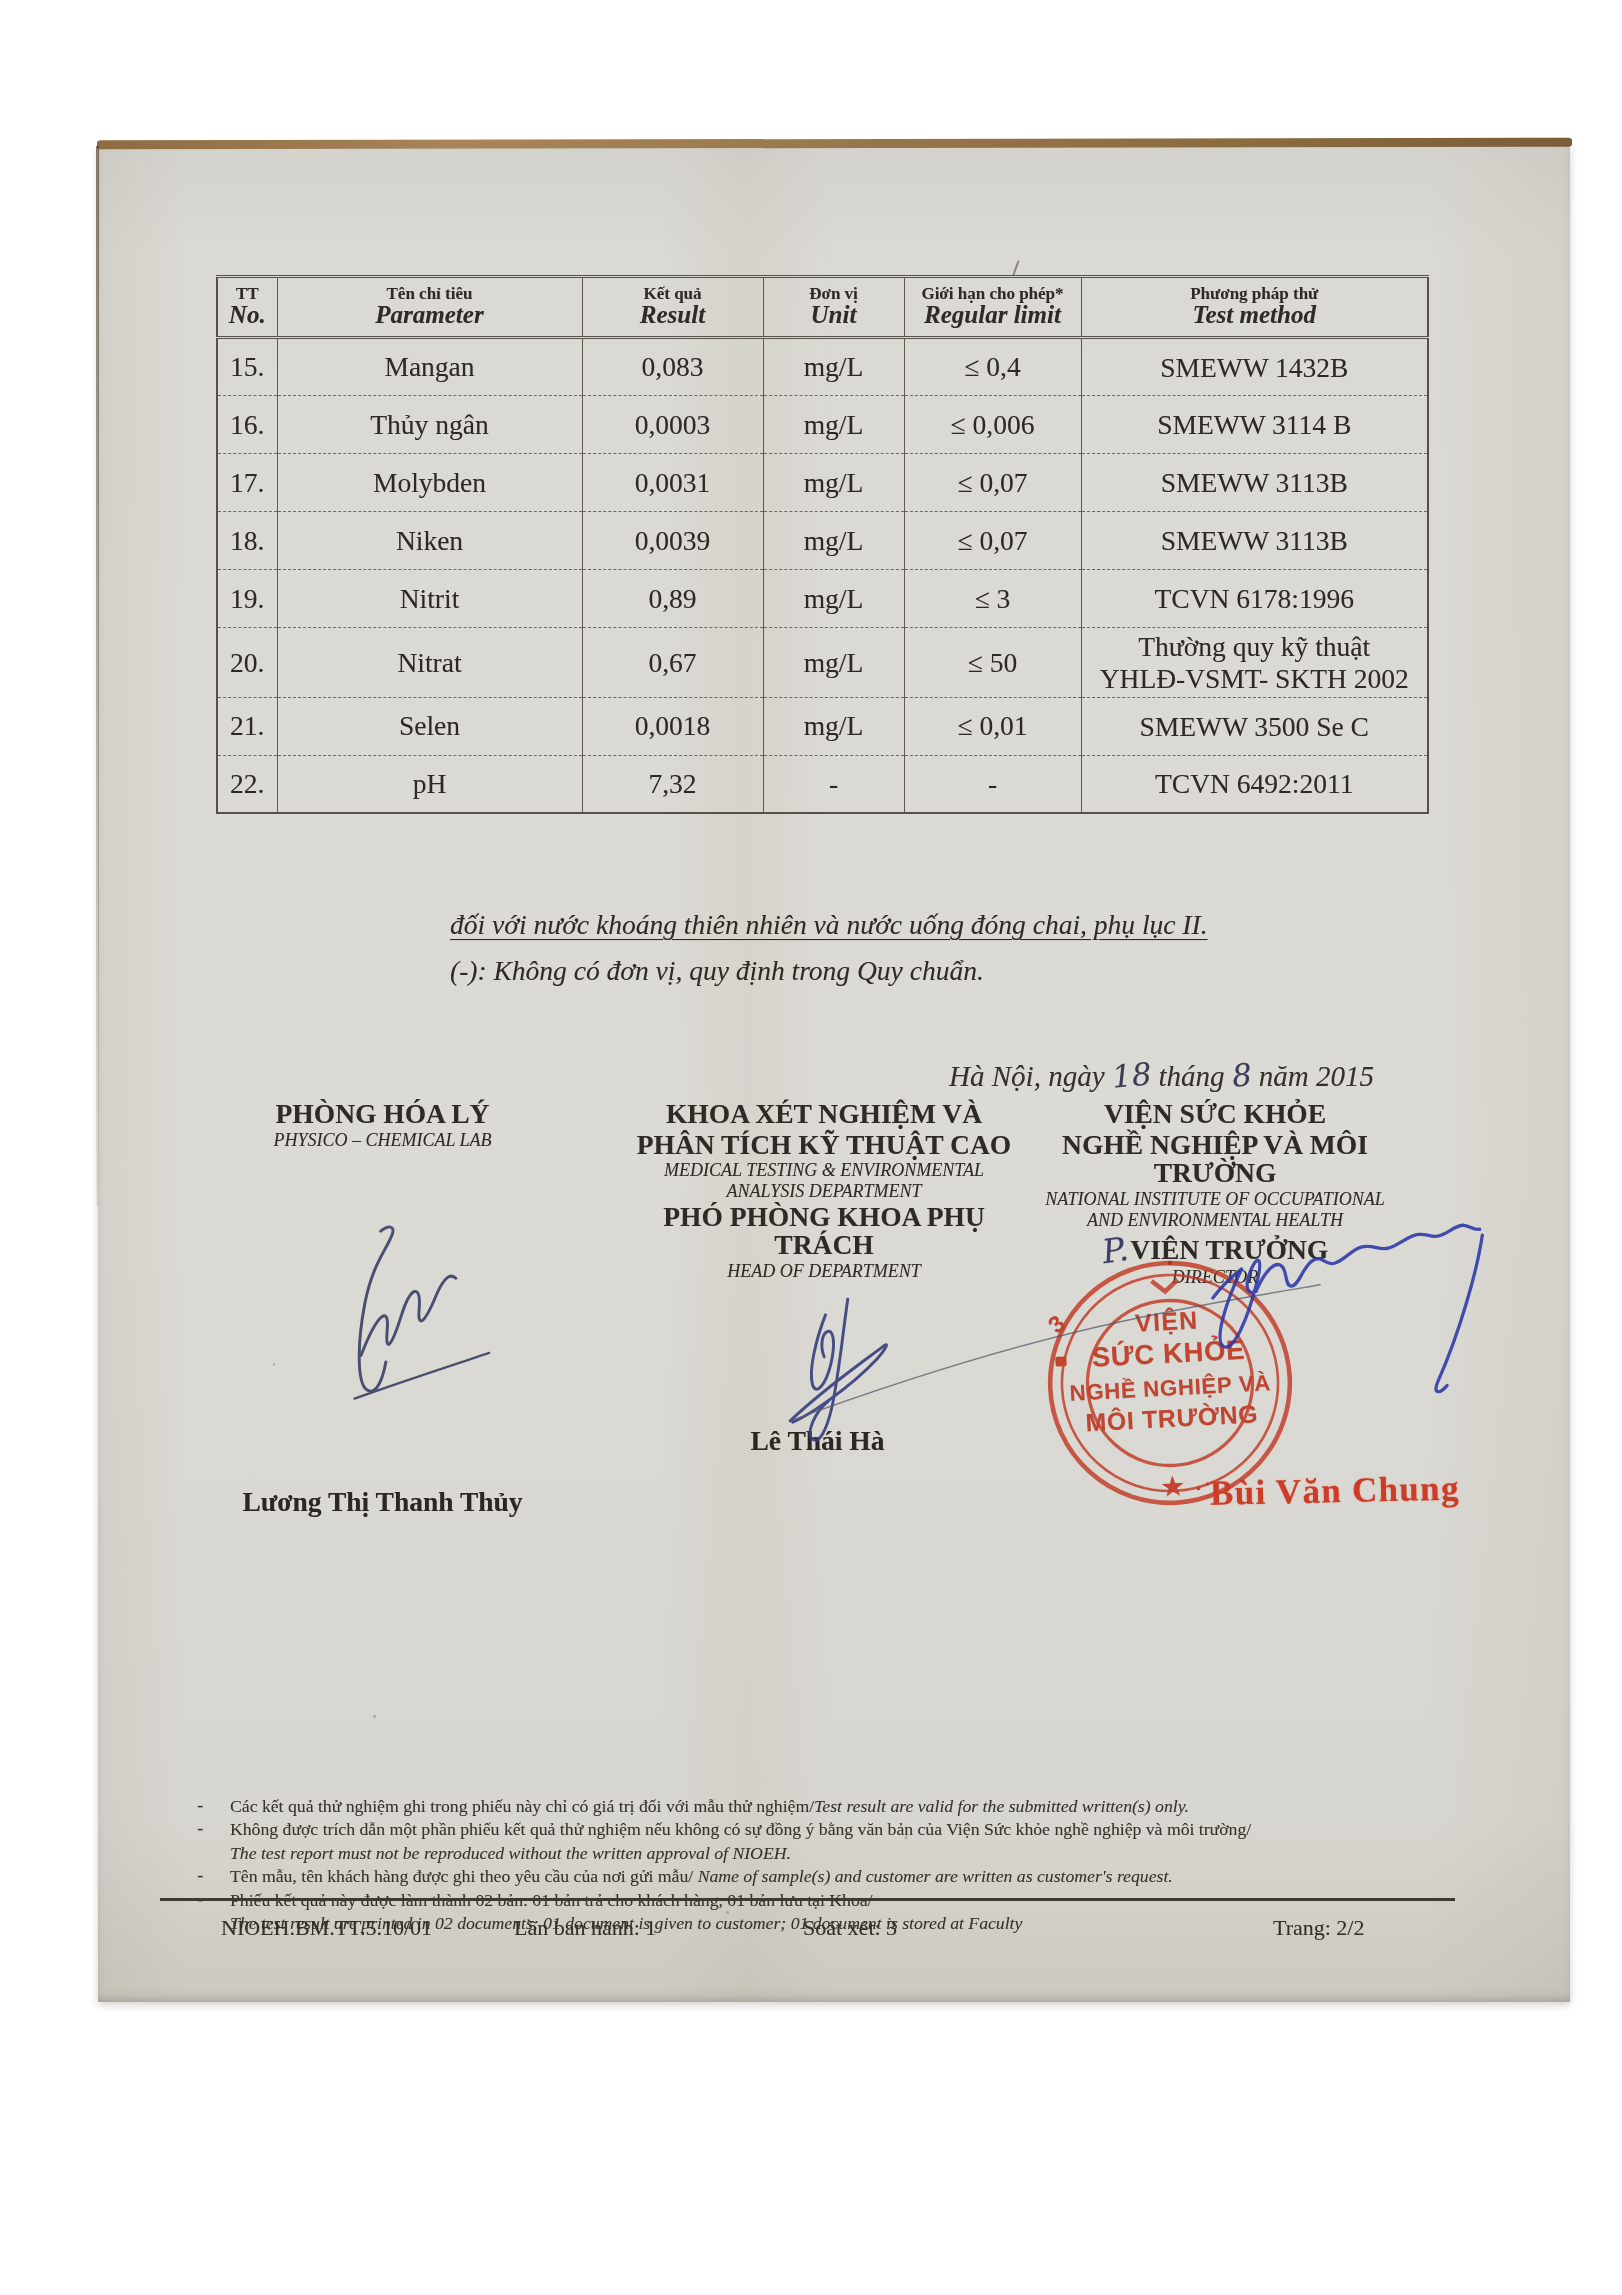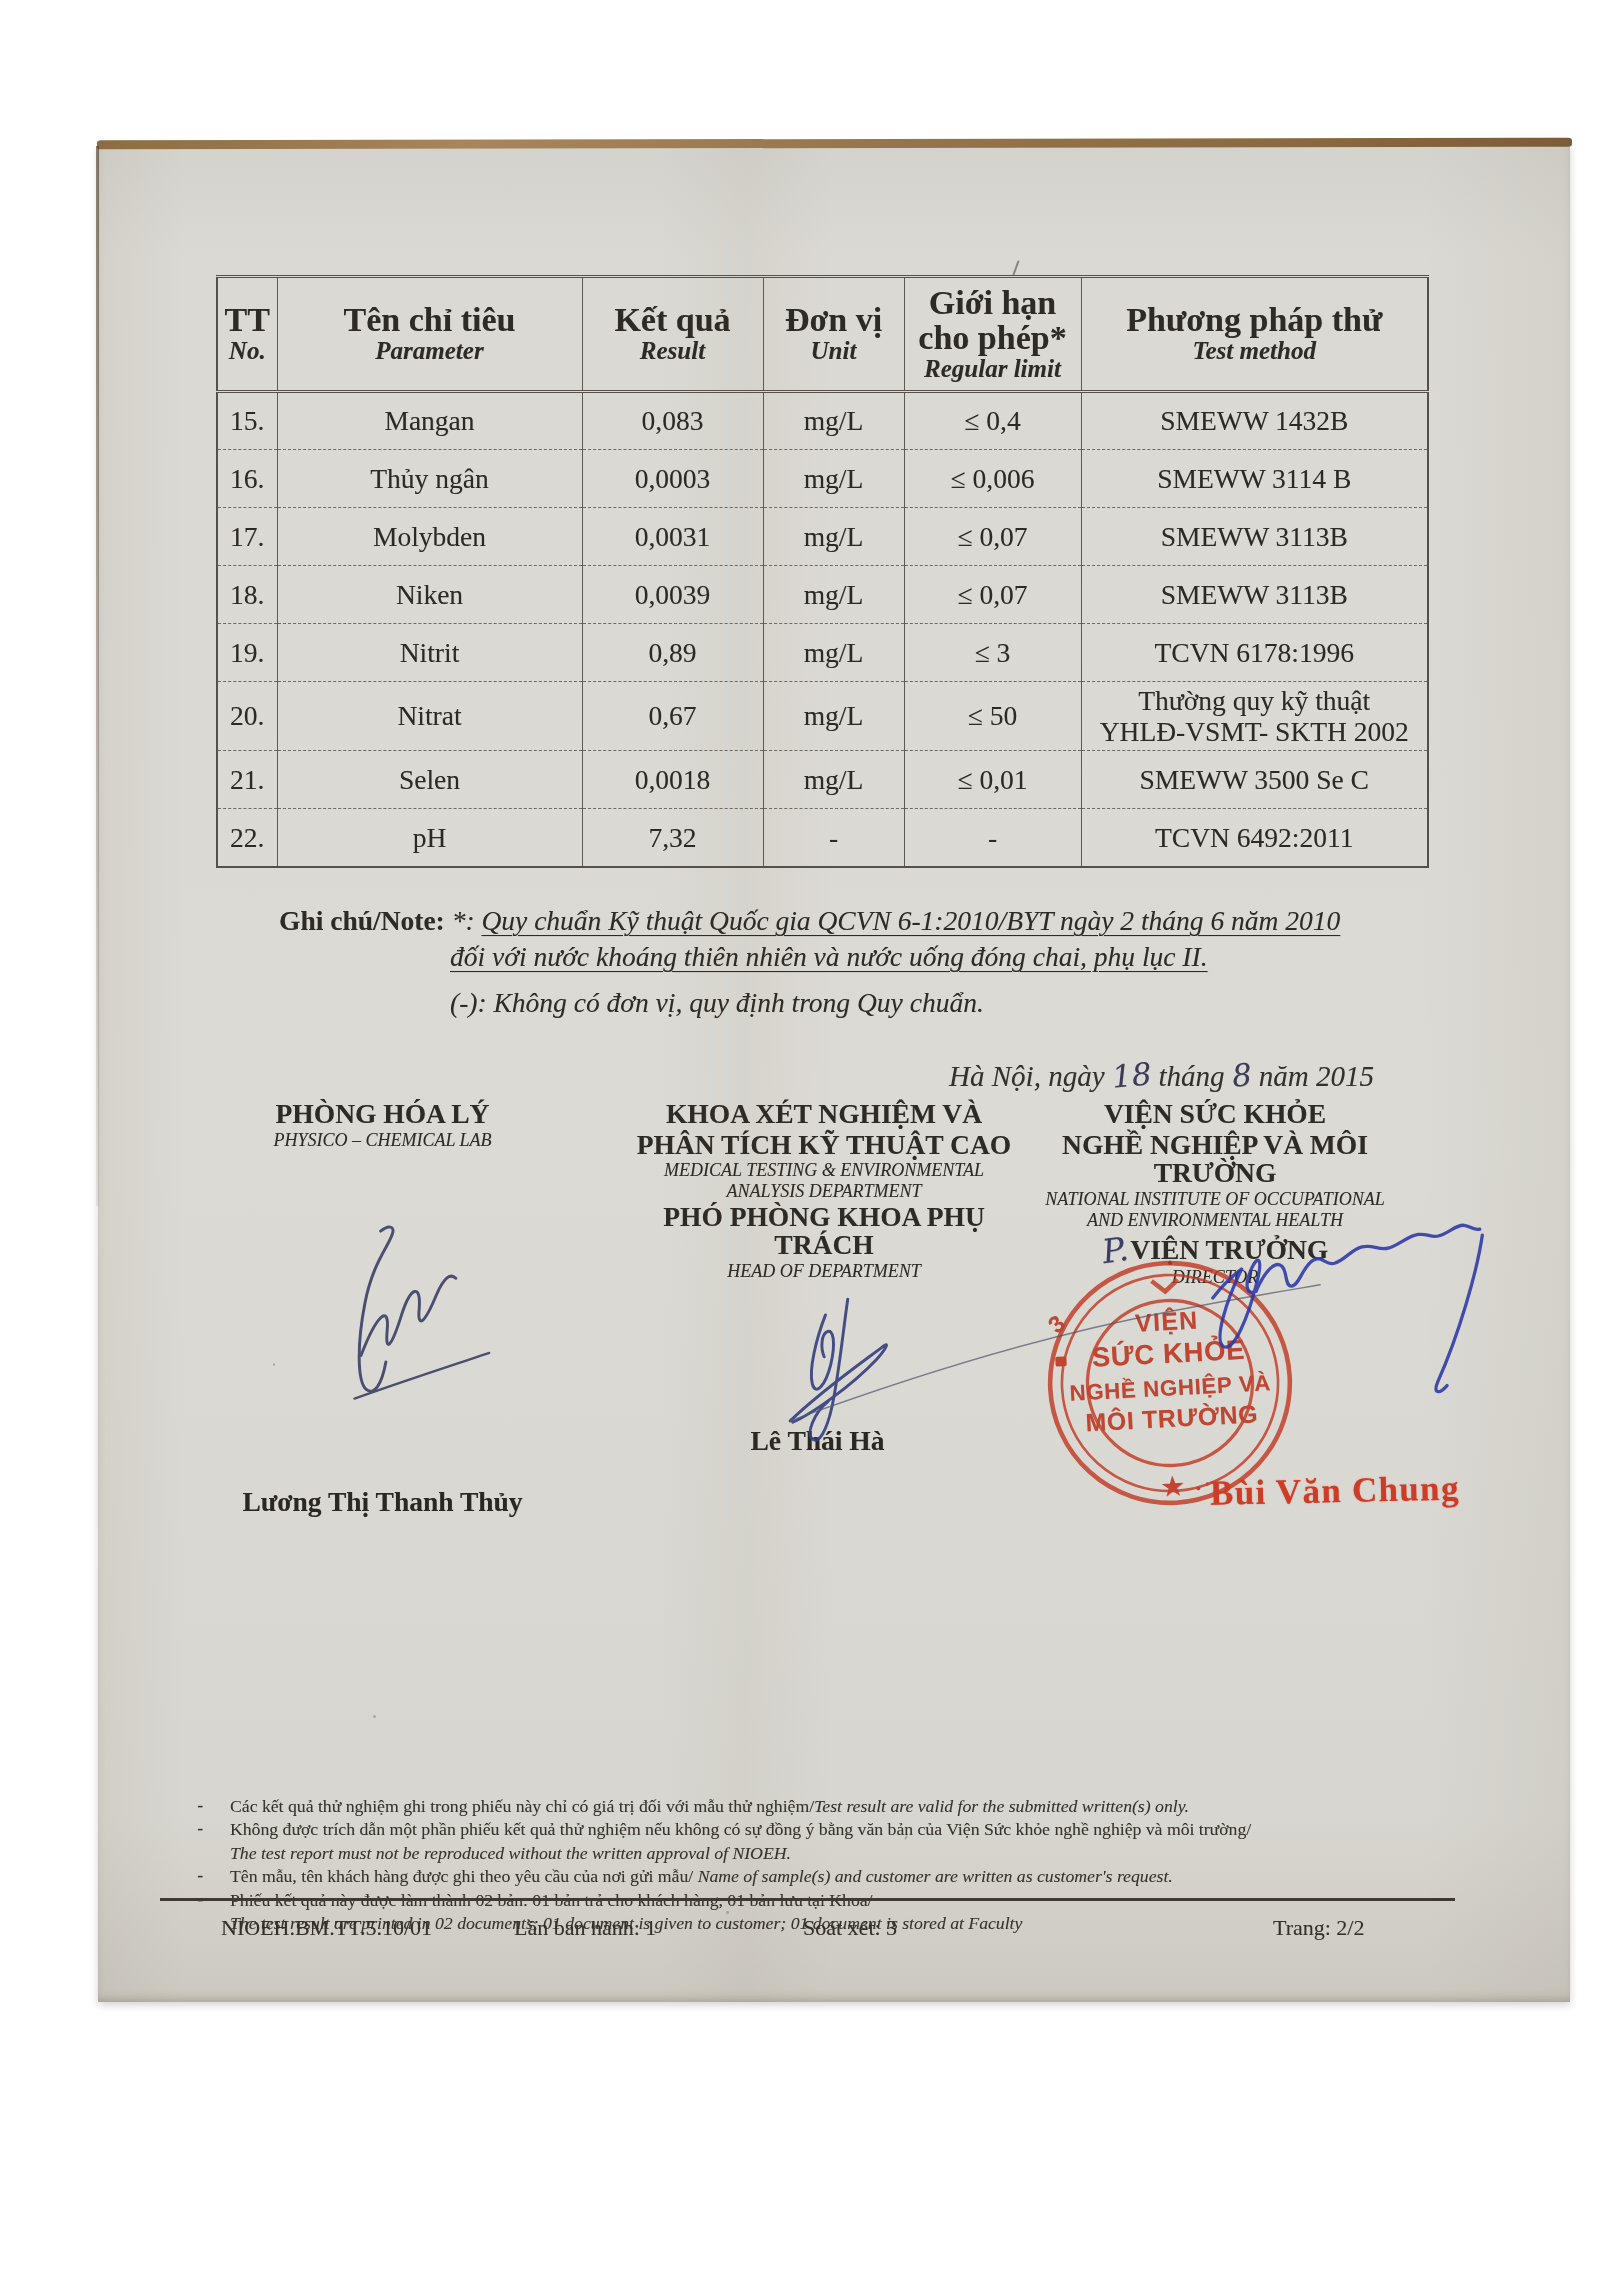--- a/index.html
+++ b/index.html
@@ -35,21 +35,21 @@
     position:absolute;left:118px;top:130px;width:1212px;
     border-collapse:collapse;table-layout:fixed;
     border:2px solid #55514a;border-top:3.3px double #55514a;
   }
   col.c0{width:60px;}col.c1{width:305px;}col.c2{width:181px;}
   col.c3{width:141px;}col.c4{width:177px;}col.c5{width:347px;}
   table.report th{
     border-left:1.3px solid #5d5850;border-bottom:3.3px double #55514a;
     padding:6.5px 2.6px 7.9px;vertical-align:middle;
   }
-  table.report th .vi{font-weight:bold;font-size:34px;line-height:1.05;}
+  table.report th .vi{font-weight:bold;font-size:17px;line-height:1.05;}
   table.report th .en{font-weight:bold;font-style:italic;font-size:25px;line-height:1.05;}
   table.report td{
     border-left:1.3px solid #5d5850;font-size:27.5px;text-align:center;
     vertical-align:middle;padding:2.6px 5.2px;color:#2d2a25;
   }
   table.report th:first-child,table.report td:first-child{border-left:none;}
   table.report tbody tr{height:58px;}
   table.report tbody tr.tall{height:69px;}
   table.report tbody tr + tr td{border-top:1.3px dashed #6e6a61;}
   td.param{text-align:left;padding-left:14.4px;}
@@ -213,25 +213,20 @@
           <td class="param">pH</td>
           <td>7,32</td>
           <td>-</td>
           <td>-</td>
           <td class="method">TCVN 6492:2011</td>
         </tr>
       </tbody>
   </table>
 
   <div class="notes">
-    <div>
-      <span class="lbl">Ghi chú/Note:</span>
-      <span class="it">*: </span>
-      <span class="it ul">Quy chuẩn Kỹ thuật Quốc gia QCVN 6-1:2010/BYT ngày 2 tháng 6 năm 2010</span>
-    </div>
     <div class="notes-l2 it ul">đối với nước khoáng thiên nhiên và nước uống đóng chai, phụ lục II.</div>
     <div class="notes-l3 it">(-): Không có đơn vị, quy định trong Quy chuẩn.</div>
   </div>
 
   <div class="date-line">
     <span>Hà Nội, ngày </span><span class="hand">18</span><span> tháng </span><span class="hand">8</span><span> năm 2015</span>
   </div>
 
   <div class="sig-col" id="sig-col-1">
       <div class="sig-line b">PHÒNG HÓA LÝ</div>

